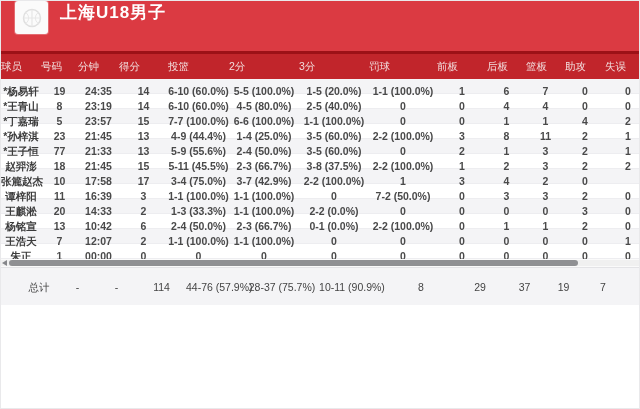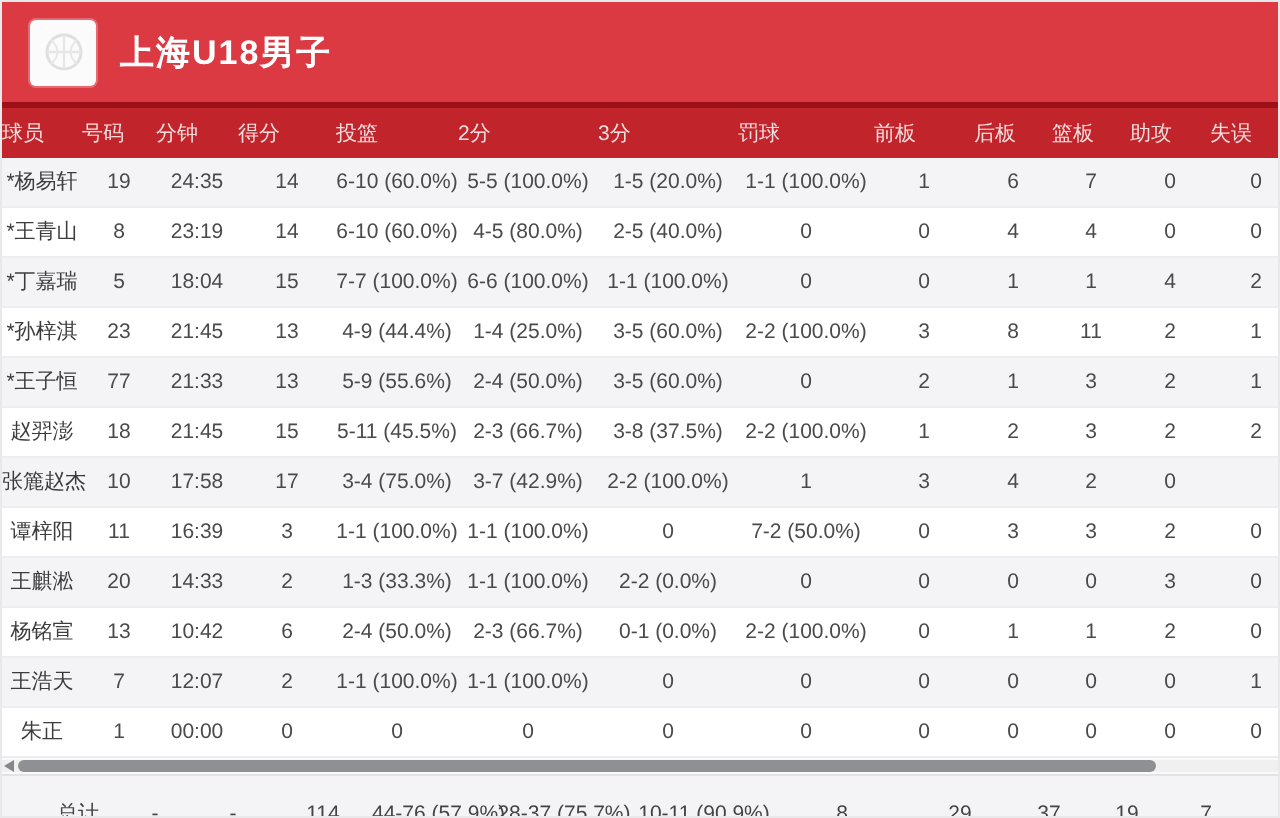--- a/index.html
+++ b/index.html
@@ -1,31 +1,31 @@
 <!DOCTYPE html>
 <html><head>
 <meta charset="utf-8">
 <style>
   html,body{margin:0;padding:0;background:#ffffff;}
   *{box-sizing:border-box;}
   body{font-family:"Liberation Sans","DejaVu Sans",sans-serif;}
   .app{position:relative;width:640px;height:409px;background:#fff;border:1px solid #e9e9eb;overflow:hidden;}
 
   
-  .titlebar{height:50px;background:#db3a42;display:flex;align-items:center;position:relative;}
+  .titlebar{height:50px;background:#db3a42;display:flex;position:relative;}
   .logo{width:33px;height:33px;background:#fbfbfb;border-radius:3px;margin-left:14px;display:flex;align-items:center;justify-content:center;box-shadow:0 0 0 1px rgba(255,255,255,.25);}
   .logo svg{opacity:.55;}
   .team-title{color:#ffffff;font-weight:bold;font-size:17px;margin-left:12px;letter-spacing:1px;}
   .sep{height:3px;background:#9c1117;}
 
   
   .grid-row{display:grid;grid-template-columns:40px 37px 41px 49px 61px 70px 70px 68px 50px 39px 39px 40px 46px;align-items:center;}
   .thead{height:25px;background:#c1252b;}
   .thead .th{color:#f2dede;font-size:10.5px;white-space:nowrap;}
-  .tbody .tr{height:25px;background:#ffffff;border-bottom:1px solid #ededf0;}
+  .tbody .tr{height:15px;background:#ffffff;border-bottom:1px solid #ededf0;font-weight:bold;}
   .tbody .tr:nth-child(odd){background:#f4f4f6;}
   .td{font-size:10.5px;color:#4a4a4a;text-align:center;white-space:nowrap;line-height:24px;}
   .td.c0{color:#3c3c3c;}
 
   
   .hscroll{position:relative;height:8px;background:#fafafa;}
   .hscroll .track{position:absolute;left:0;top:1px;right:0;height:6px;background:#f0f0f0;}
   .hscroll .thumb{position:absolute;left:8px;top:1px;width:569px;height:6px;background:#8f9093;border-radius:3px;}
   .hscroll .arrow{position:absolute;left:1px;top:1px;width:0;height:0;border-top:3px solid transparent;border-bottom:3px solid transparent;border-right:5px solid #85868a;}
 
@@ -94,21 +94,21 @@
         <div class="td c7">0</div>
         <div class="td c8">0</div>
         <div class="td c9">4</div>
         <div class="td c10">4</div>
         <div class="td c11">0</div>
         <div class="td c12">0</div>
       </div>
       <div class="tr grid-row">
         <div class="td c0">*丁嘉瑞</div>
         <div class="td c1">5</div>
-        <div class="td c2">18:04</div>
+        <div class="td c2">23:57</div>
         <div class="td c3">15</div>
         <div class="td c4">7-7 (100.0%)</div>
         <div class="td c5">6-6 (100.0%)</div>
         <div class="td c6">1-1 (100.0%)</div>
         <div class="td c7">0</div>
         <div class="td c8">0</div>
         <div class="td c9">1</div>
         <div class="td c10">1</div>
         <div class="td c11">4</div>
         <div class="td c12">2</div>

